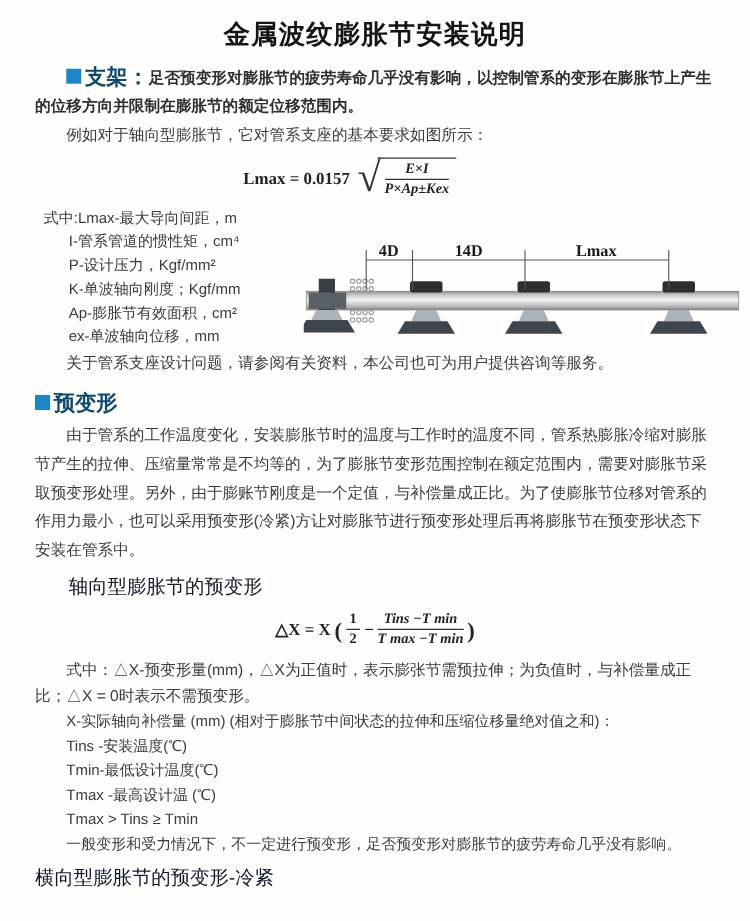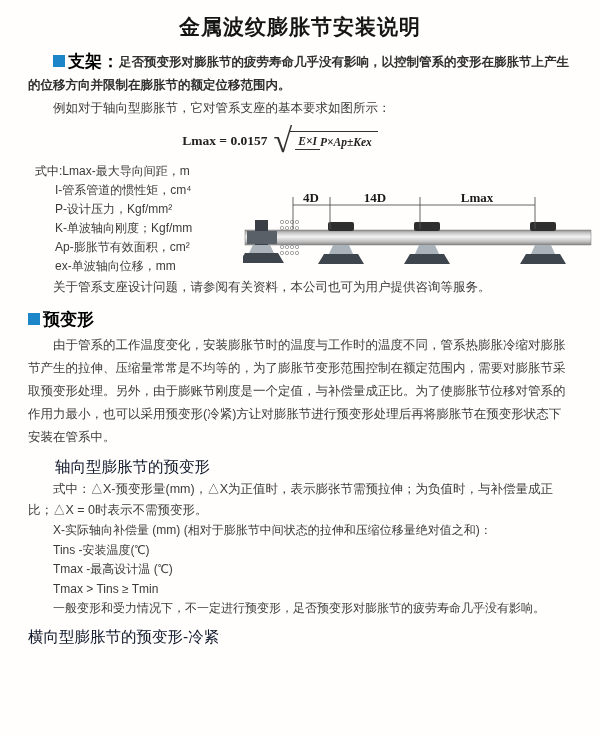--- a/index.html
+++ b/index.html
@@ -9,28 +9,28 @@
     font-family:"Liberation Sans", sans-serif;
     color:#3b3b3b;
   }
   h1.title {
     margin:13px 0 9px; text-align:center;
     font-size:21px; font-weight:bold; color:#151515; letter-spacing:1px;
   }
   p { margin:0; font-size:12.5px; line-height:23px; }
   .intro { margin:0 28px; text-indent:25px; font-weight:bold; color:#2f2f2f; }
   .blue-sq { display:inline-block; width:12px; height:12px; background:#1d86c8; margin-right:3px; vertical-align:-1px; }
-  .sec-head { color:#000000; font-size:17px; font-weight:bold; vertical-align:-1px; }
+  .sec-head { color:#0c4a6e; font-size:17px; font-weight:bold; vertical-align:-1px; }
   .indent { margin:0 28px; text-indent:25px; }
 
   
   .formula { display:flex; justify-content:center; align-items:center; gap:6px;
              font-family:"Liberation Serif", serif; font-weight:bold; color:#222; font-size:13.5px; }
   .f1 { margin:6px 0 6px -40px; }
-  .frac { display:inline-flex; flex-direction:row; text-align:center;
+  .frac { display:inline-flex; flex-direction:column; text-align:center;
           font-family:"Liberation Serif", serif; font-size:11.5px; line-height:13px;
           font-style:italic; font-weight:bold; color:#222; vertical-align:middle; }
   .frac .fr-num { border-bottom:1px solid #333; padding:0 3px 1px; }
   .frac .fr-den { padding-top:1px; }
   .frac.upright { font-style:normal; }
   .sqrt { display:inline-flex; align-items:center; }
   .radical { font-family:"Liberation Serif", serif; font-size:34px; font-weight:normal;
              line-height:30px; margin-right:-3px; color:#333; }
   .sqrt-body { border-top:1.5px solid #333; padding:2px 6px 1px; }
   .big-paren { font-size:18px; font-weight:bold; line-height:1; }
@@ -152,23 +152,38 @@
       </g>
     </svg>
   </div>
 
   <p class="sec-line"><span class="blue-sq"></span><span class="sec-head">预变形</span></p>
 
   <p class="para">由于管系的工作温度变化，安装膨胀节时的温度与工作时的温度不同，管系热膨胀冷缩对膨胀节产生的拉伸、压缩量常常是不均等的，为了膨胀节变形范围控制在额定范围内，需要对膨胀节采取预变形处理。另外，由于膨账节刚度是一个定值，与补偿量成正比。为了使膨胀节位移对管系的作用力最小，也可以采用预变形(冷紧)方让对膨胀节进行预变形处理后再将膨胀节在预变形状态下安装在管系中。</p>
 
   <p class="subhead axial">轴向型膨胀节的预变形</p>
 
+  <div class="formula f2">
+    <span>△X = X</span>
+      <span class="big-paren">(</span>
+    <span class="frac upright">
+      <span class="fr-num">1</span>
+      <span class="fr-den">2</span>
+    </span>
+    <span>−</span>
+    <span class="frac">
+      <span class="fr-num">Tins −T min</span>
+      <span class="fr-den">T max −T min</span>
+    </span>
+    <span class="big-paren">)</span>
+  </div>
 
   <p class="note first-note">式中：△X-预变形量(mm)，△X为正值时，表示膨张节需预拉伸；为负值时，与补偿量成正比；△X = 0时表示不需预变形。</p>
   <p class="note">X-实际轴向补偿量 (mm) (相对于膨胀节中间状态的拉伸和压缩位移量绝对值之和)：</p>
   <p class="note">Tins -安装温度(℃)</p>
+  <p class="note">Tmin-最低设计温度(℃)</p>
   <p class="note">Tmax -最高设计温 (℃)</p>
   <p class="note">Tmax &gt; Tins ≥ Tmin</p>
   <p class="note">一般变形和受力情况下，不一定进行预变形，足否预变形对膨胀节的疲劳寿命几乎没有影响。</p>
 
   <p class="subhead">横向型膨胀节的预变形-冷紧</p>
 
 </div>
 
 </body></html>

